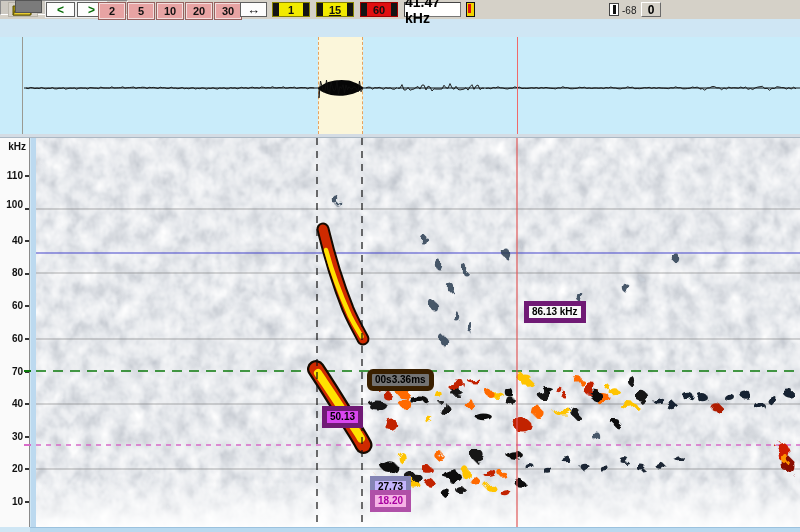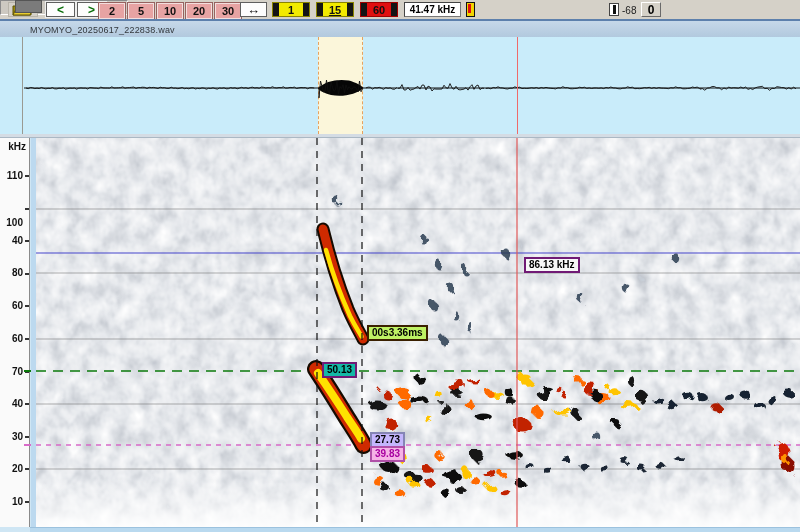--- a/index.html
+++ b/index.html
@@ -17,21 +17,21 @@
   #prev-btn{left:46px}#next-btn{left:77px}
   #page-btns{position:absolute;left:99px;top:3px;display:flex;gap:3px;}
   .pink-btn{width:24px;height:14px;background:#e7a3a3;border:1px solid #f3dede;box-shadow:0 0 0 1px #97625f;
             display:flex;align-items:center;justify-content:center;font-size:11px;font-weight:bold;color:#111;}
   #fit-btn{left:240px;width:27px;background:#fdfdfd;border:1px solid #5f5f5f;font-size:13px;font-weight:bold;color:#111;}
   .blockbtn{width:38px;border:1px solid #8a8400;font-size:11px;font-weight:bold;color:#111;}
   #speed1-btn{left:272px;background:linear-gradient(90deg,#141414 0 6px,#f2ea00 6px calc(100% - 6px),#141414 calc(100% - 6px));}
   #speed15-btn{left:316px;background:linear-gradient(90deg,#141414 0 6px,#f2ea00 6px calc(100% - 6px),#141414 calc(100% - 6px));text-decoration:underline;}
   #speed60-btn{left:360px;border-color:#a00000;background:linear-gradient(90deg,#141414 0 6px,#e01010 6px calc(100% - 6px),#141414 calc(100% - 6px));}
   #freq-readout{left:404px;width:57px;background:#fff;border:1px solid #777;border-top-color:#444;border-left-color:#444;
-                font-size:10px;font-weight:bold;color:#000;}
+                font-size:14px;font-weight:bold;color:#000;}
   #level-icon{left:465px;width:11px;background:#d5d1c8;}
   #level-icon .bar{width:7px;height:13px;background:#f2d400;border:1px solid #111;position:relative;}
   #level-icon .bar i{position:absolute;left:1px;top:1px;width:3px;height:9px;background:#e01010;}
   #pos-slider{left:481px;top:3px;width:126px;height:13px;background:#cdc9c1;border:1px solid #8a8a8a;border-bottom-color:#fff;border-right-color:#fff;}
   #pos-thumb{position:absolute;left:15px;top:0;width:25px;height:11px;background:#7b7b7b;border:1px solid #555;}
   #bar-icon{left:609px;top:3px;width:10px;height:13px;background:#fff;border:1px solid #444;}
   #bar-icon i{display:block;width:3px;height:9px;background:#111;}
   #level-value{position:absolute;left:622px;top:5px;font-size:10px;color:#222;}
   #zero-btn{left:641px;width:20px;background:#d5d1c8;border:1px solid #6a6a6a;border-top-color:#fff;border-left-color:#fff;
             font-size:12px;font-weight:bold;color:#000;}
@@ -51,25 +51,25 @@
   #spectro-region{position:absolute;left:0;top:138px;width:710px;height:389px;}
   #freq-axis{position:absolute;left:0;top:0;width:30px;height:389px;background:#fafafa;border-right:1px solid #8a8a8a;box-sizing:border-box;}
   #axis-unit{position:absolute;right:3px;top:3px;font-size:10px;font-weight:bold;color:#111;}
   .tick-label{position:absolute;right:6px;width:22px;text-align:right;font-size:10px;font-weight:bold;color:#111;}
   .tick-dash{position:absolute;left:25px;width:4px;height:2px;background:#333;}
   #spec-leftstrip{position:absolute;left:31px;top:0;width:5px;height:389px;background:#bcd9ef;}
   #spec-area{position:absolute;left:36px;top:0;width:764px;height:389px;background:#cfe4f2;}
   #spec-svg{display:block;}
   .axis-dash{position:absolute;width:12px;height:2px;left:24px;}
   
-  .marker-box{position:absolute;font-size:10px;font-weight:bold;line-height:12px;padding:0 3px;border:2px solid #701a75;
-              color:#000;white-space:nowrap;}
+  .marker-box{position:absolute;font-size:10px;font-weight:bold;line-height:12px;padding:0 3px;border:5px solid #701a75;
+              color:#000;white-space:nowrap;margin-top:44px;}
   #marker-freq{left:524px;top:119px;background:#f8f8f8;}
-  #marker-duration{left:367px;top:187px;background:#bef264;border-color:#3a2000;}
-  #marker-green{left:322px;top:224px;background:#14b8a6;}
+  #marker-duration{left:367px;top:187px;background:#737373;border-color:#3a2000;border-radius:6px;}
+  #marker-green{left:322px;top:224px;background:#d946ef;}
   #marker-high{left:370px;top:294px;background:#c4b5fd;border-color:#8585b5;}
   #marker-low{left:370px;top:308px;background:#f6b2e6;border-color:#b050a8;color:#a800a0;}
   
   #hscroll{position:absolute;left:30px;top:527px;width:770px;height:5px;background:#b9d9ef;border-top:1px solid #9cc2de;box-sizing:border-box;}
 </style>
 </head>
 <body>
 
 <div id="screen">
 
@@ -104,23 +104,20 @@
     <div id="pos-slider">
       <div id="pos-thumb"></div>
     </div>
     <div id="bar-icon" class="tb">
         <i></i>
       </div>
     <div id="level-value">-68</div>
     <div class="tb" id="zero-btn">0</div>
   </div>
 
-  <div id="title-strip">
-    <div id="filename">MYOMYO_20250617_222838.wav</div>
-  </div>
 
   <div id="waveform-panel">
     <div id="sel-band"></div>
     <div id="wf-leftline"></div>
     <svg id="wave-svg" width="800" height="97" viewBox="0 0 800 97">
       <line x1="24" y1="51" x2="800" y2="51" stroke="#101010" stroke-width="1"></line>
       <path d="M318,51 C325,44.5 337,41.5 349,43.5 C356,45.5 361,48.5 363.5,51 C357,57 343,60.5 331,58 C324,56 318.5,53.5 318,51 Z" fill="#060606"></path>
       <g id="wave-noise">
           <path d="M26,51 L26.0,51.0 L28.2,51.7 L30.4,50.5 L32.6,50.8 L34.8,51.6 L37.0,51.2 L39.2,51.6 L41.4,50.5 L43.6,51.3 L45.8,51.9 L48.0,51.3 L50.2,51.5 L52.4,50.6 L54.6,51.8 L56.8,51.9 L59.0,51.2 L61.2,51.4 L63.4,50.8 L65.6,52.2 L67.8,51.6 L70.0,51.1 L72.2,51.3 L74.4,51.0 L76.6,52.2 L78.8,51.2 L81.0,50.9 L83.2,51.2 L85.4,51.1 L87.6,52.0 L89.8,50.6 L92.0,50.8 L94.2,51.1 L96.4,51.2 L98.6,51.6 L100.8,50.1 L103.0,50.9 L105.2,51.0 L107.4,51.0 L109.6,51.1 L111.8,49.8 L114.0,51.0 L116.2,50.9 L118.4,50.8 L120.6,50.6 L122.8,49.8 L125.0,51.2 L127.2,50.7 L129.4,50.6 L131.6,50.3 L133.8,50.0 L136.0,51.4 L138.2,50.5 L140.4,50.5 L142.6,50.2 L144.8,50.4 L147.0,51.5 L149.2,50.3 L151.4,50.6 L153.6,50.4 L155.8,50.9 L158.0,51.5 L160.2,50.2 L162.4,50.8 L164.6,50.7 L166.8,51.4 L169.0,51.4 L171.2,50.2 L173.4,51.2 L175.6,51.1 L177.8,51.7 L180.0,51.2 L182.2,50.5 L184.4,51.7 L186.6,51.3 L188.8,51.8 L191.0,51.0 L193.2,50.8 L195.4,52.0 L197.6,51.4 L199.8,51.7 L202.0,50.9 L204.2,51.2 L206.4,52.2 L208.6,51.3 L210.8,51.5 L213.0,50.8 L215.2,51.6 L217.4,52.1 L219.6,51.0 L221.8,51.3 L224.0,50.8 L226.2,51.8 L228.4,51.7 L230.6,50.6 L232.8,51.2 L235.0,50.8 L237.2,51.8 L239.4,51.1 L241.6,50.3 L243.8,51.1 L246.0,50.7 L248.2,51.6 L250.4,50.5 L252.6,50.2 L254.8,51.0 L257.0,50.7 L259.2,51.3 L261.4,50.0 L263.6,50.3 L265.8,51.0 L268.0,50.6 L270.2,50.9 L272.4,49.7 L274.6,50.7 L276.8,51.0 L279.0,50.5 L281.2,50.7 L283.4,49.8 L285.6,51.1 L287.8,51.0 L290.0,50.4 L292.2,50.6 L294.4,50.1 L296.6,51.5 L298.8,50.9 L301.0,50.5 L303.2,50.7 L305.4,50.6 L307.6,51.8 L309.8,50.7 L312.0,50.7 L314.2,51.0" fill="none" stroke="#101010" stroke-width="0.9"></path>
           <path d="M319,51 L319.0,60.9 L320.5,44.0 L322.0,49.2 L323.5,55.0 L325.0,53.9 L326.5,43.1 L328.0,53.9 L329.5,56.4 L331.0,45.1 L332.5,50.5 L334.0,54.2 L335.5,52.9 L337.0,43.8 L338.5,57.1 L340.0,49.5 L341.5,51.6 L343.0,47.6 L344.5,55.8 L346.0,47.8 L347.5,52.6 L349.0,49.6 L350.5,51.6 L352.0,52.2 L353.5,49.8 L355.0,50.3 L356.5,51.3 L358.0,55.0 L359.5,44.0 L361.0,54.8 L362.5,52.2" fill="none" stroke="#101010" stroke-width="0.9"></path>
@@ -132,21 +129,21 @@
     </svg>
     <div id="wf-redline"></div>
   </div>
   <div id="splitter"></div>
 
   <div id="spectro-region">
     <div id="freq-axis">
       <div id="axis-unit">kHz</div>
     <div class="tick-label" style="top: 32px; padding-left: 12px;">110</div>
         <div class="tick-dash" style="top: 37px;"></div>
-        <div class="tick-label" style="top: 79px;">100</div>
+        <div class="tick-label" style="top: 61px;">100</div>
         <div class="tick-dash" style="top: 69.6px;"></div>
         <div class="tick-label" style="top: 97.2px;">40</div>
         <div class="tick-dash" style="top: 102.2px;"></div>
         <div class="tick-label" style="top: 129px;">80</div>
         <div class="tick-dash" style="top: 134.8px;"></div>
         <div class="tick-label" style="top: 162.4px;">60</div>
         <div class="tick-dash" style="top: 167.4px;"></div>
         <div class="tick-label" style="top: 195px;">60</div>
         <div class="tick-dash" style="top: 200px;"></div>
         <div class="tick-label" style="top: 227.6px;">70</div>
@@ -311,17 +308,17 @@
         <line x1="281" y1="0" x2="281" y2="389" stroke="#111" stroke-width="1.2" stroke-dasharray="7,6"></line>
         <line x1="326" y1="0" x2="326" y2="389" stroke="#111" stroke-width="1.2" stroke-dasharray="7,6"></line>
         <line x1="481" y1="0" x2="481" y2="389" stroke="#e05858" stroke-width="1.2"></line>
       </svg>
     </div>
 
     <div class="marker-box" id="marker-freq">86.13 kHz</div>
     <div class="marker-box" id="marker-duration">00s3.36ms</div>
     <div class="marker-box" id="marker-green">50.13</div>
     <div class="marker-box" id="marker-high">27.73</div>
-    <div class="marker-box" id="marker-low">39.83</div>
+    <div class="marker-box" id="marker-low">18.20</div>
   </div>
 
   <div id="hscroll"></div>
 </div>
 
 </body></html>

